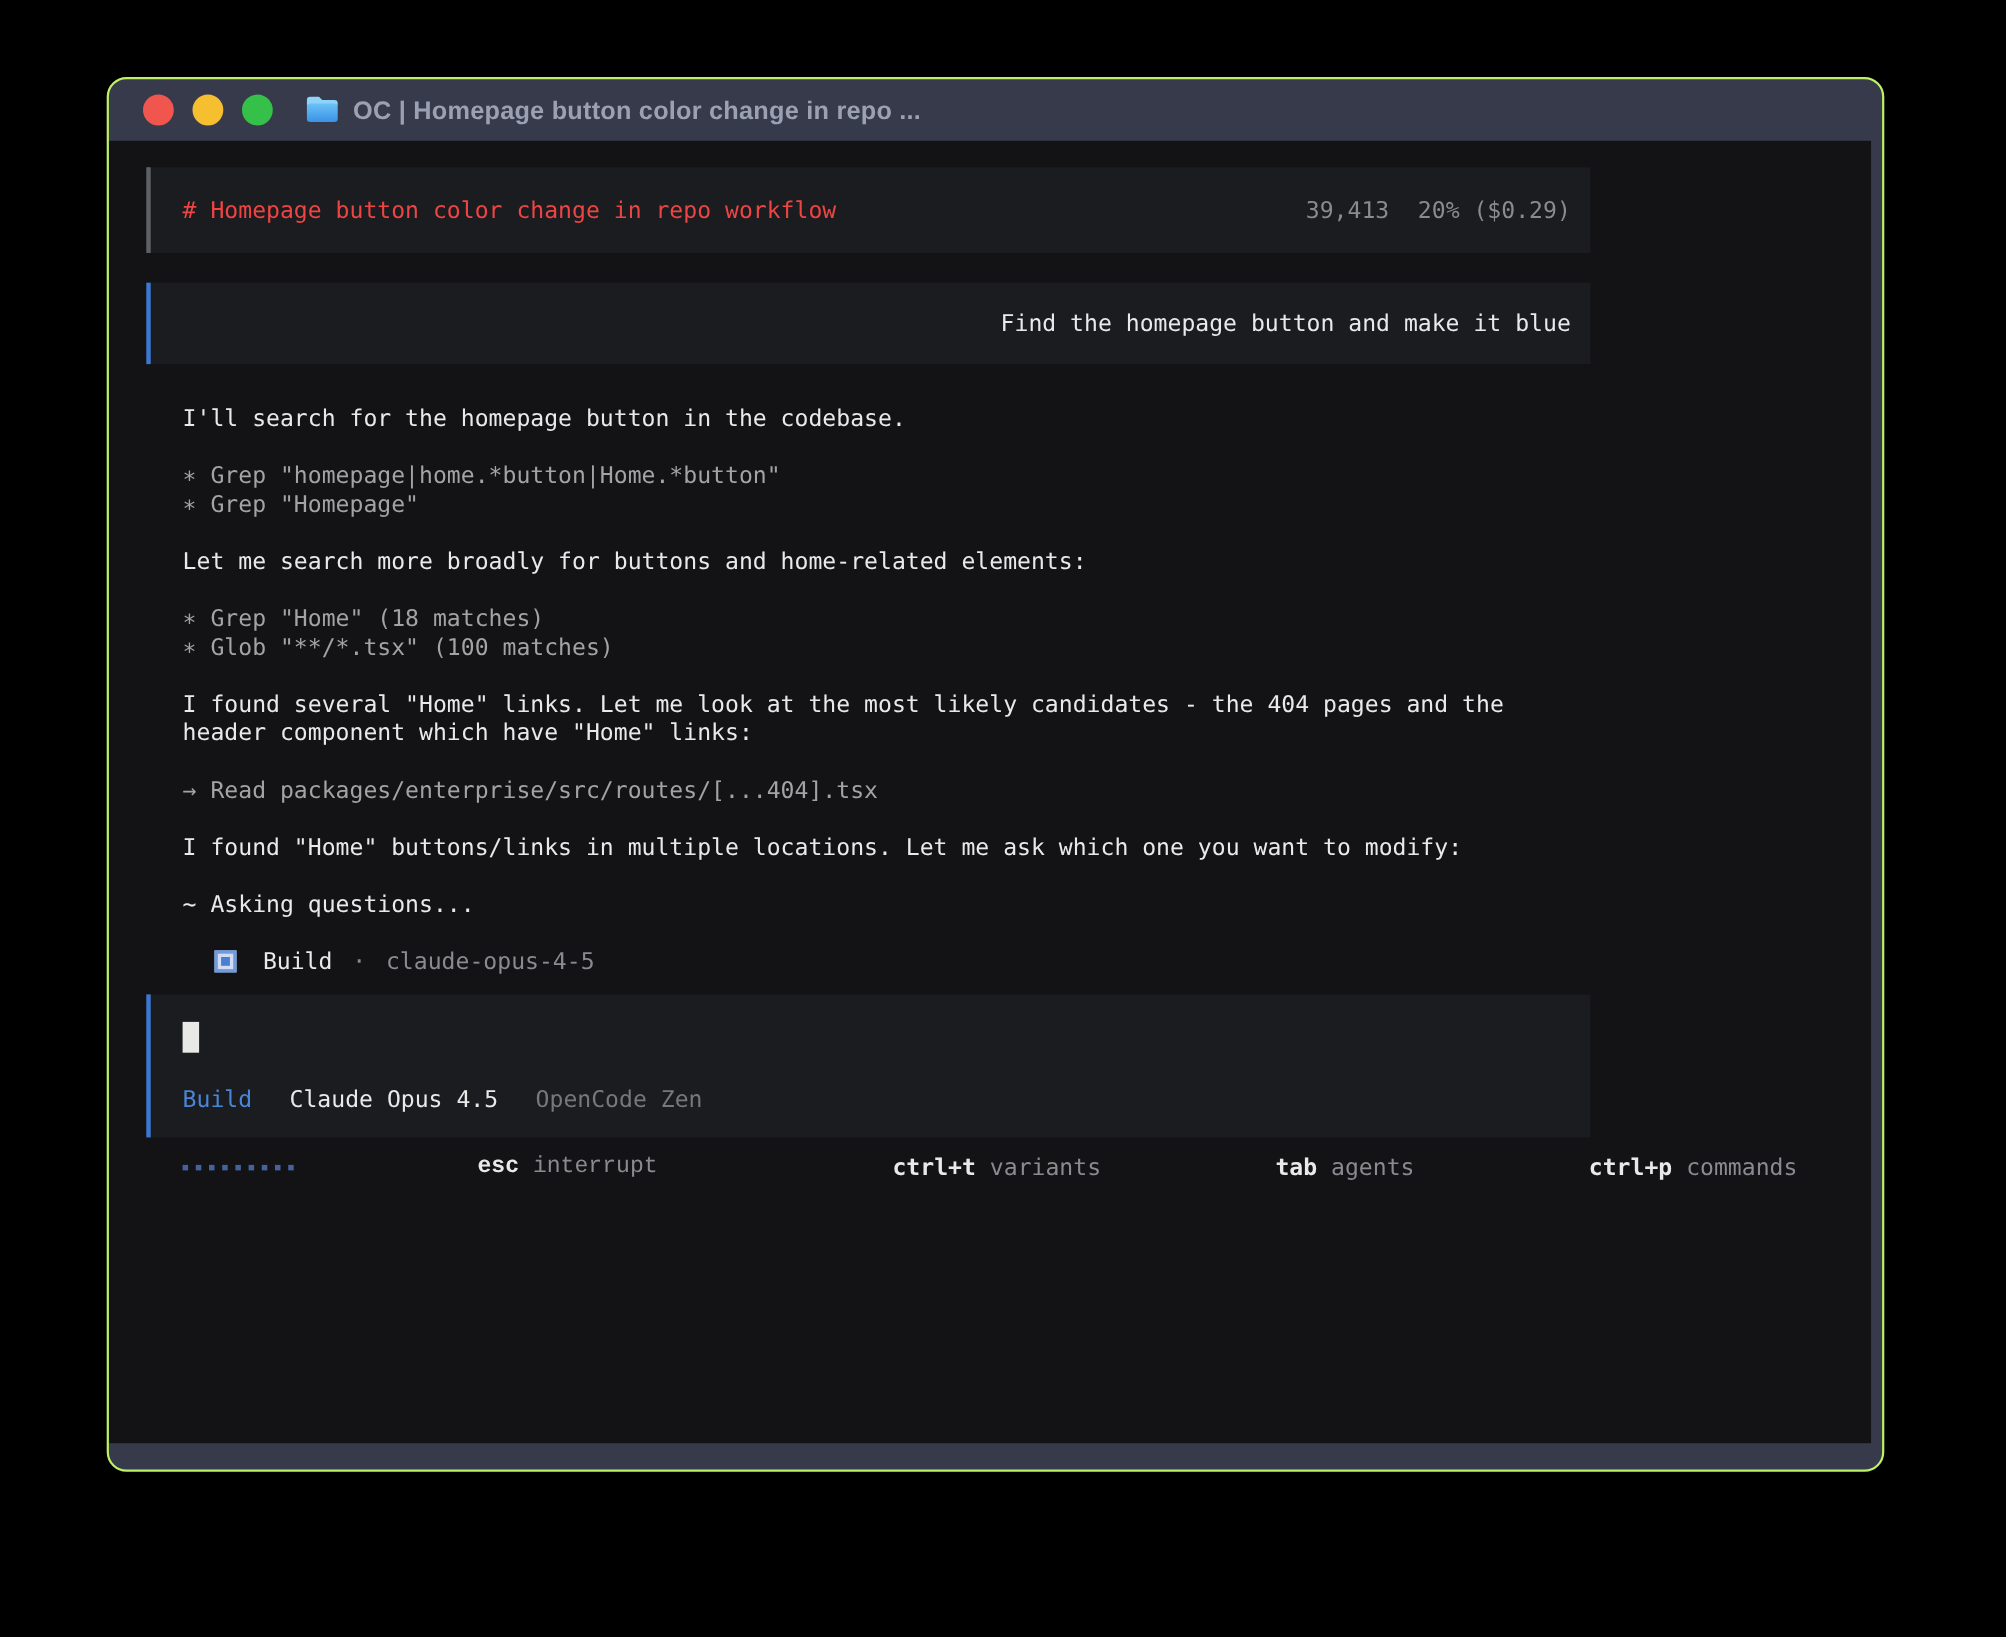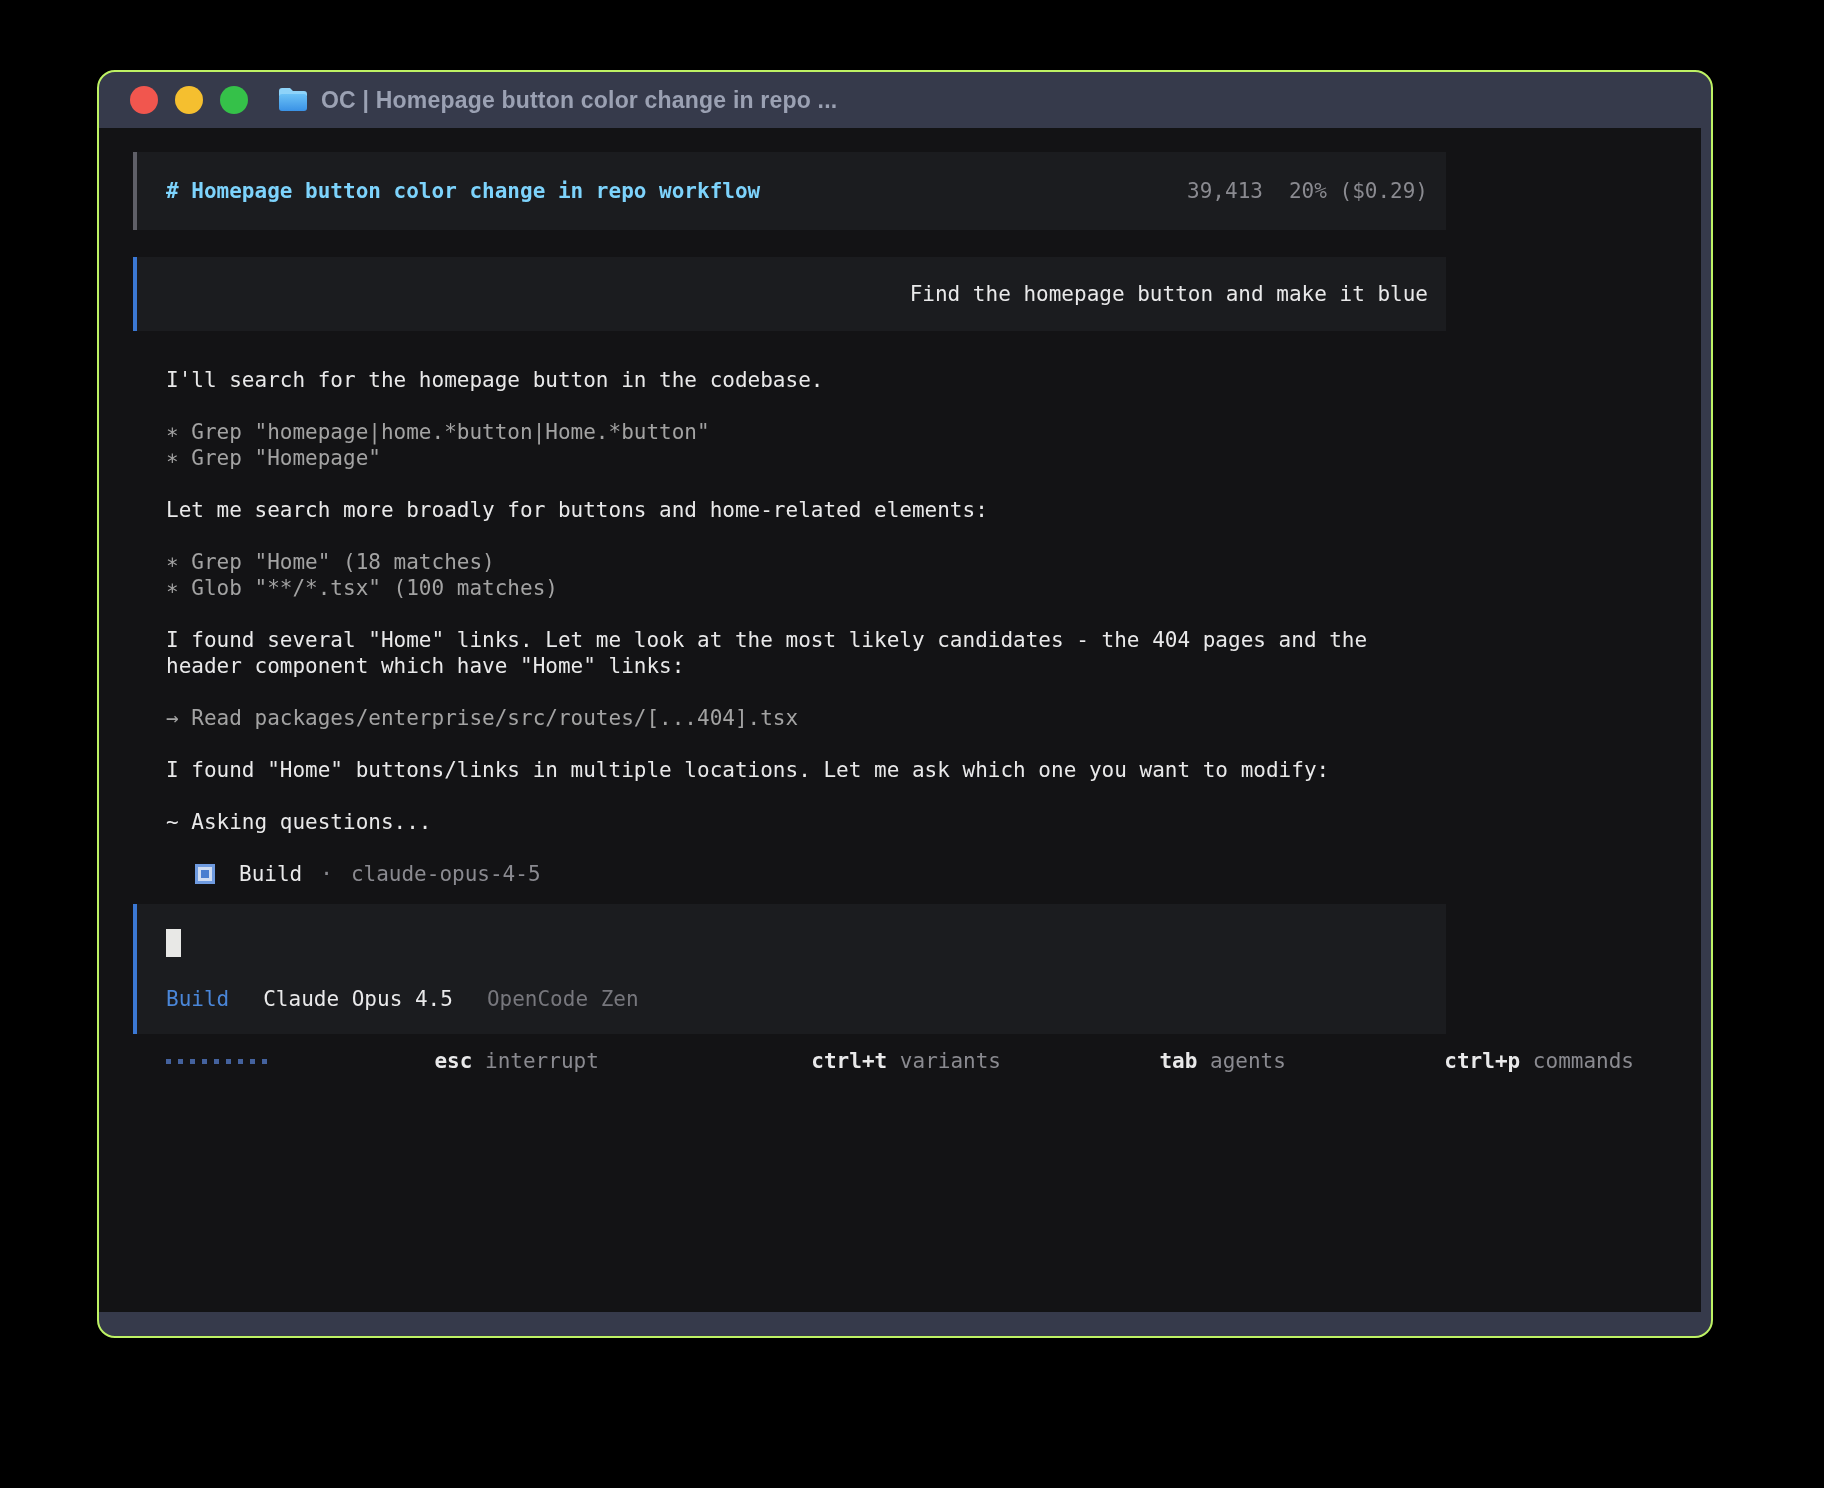--- a/index.html
+++ b/index.html
@@ -34,21 +34,21 @@
     background: #131315; font-size: 21px; line-height: 26px; overflow: hidden;
   }
 
   .block { width: 1313px; margin-left: 34px; background: #1b1c1f; justify-content: flex-end; }
 
   .session-header {
     margin-top: 24px; height: 78px; border-left: 4px solid #5f5f67;
     display: flex; align-items: center; justify-content: space-between;
     padding: 0 18px 0 29px;
   }
-  .session-title { font-weight: bold; color: #7dd3fc; white-space: pre; }
+  .session-title { font-weight: normal; color: #ef4444; white-space: pre; }
   .session-stats { color: #8a8a90; display: flex; gap: 26px; white-space: pre; }
 
   .user-msg {
     margin-top: 27px; height: 74px; border-left: 4px solid #3b78d4;
     display: flex; align-items: center; padding: 0 18px 0 29px;
     color: #e9e9ea;
   }
 
   .transcript { margin: 36px 0 0 67px; width: 1480px; }
   .para { margin-top: 26px; }
@@ -75,21 +75,21 @@
   .cursor { width: 15px; height: 28px; background: #e8e8e6; }
   .input-meta { display: flex; gap: 34px; white-space: pre; }
   .m-agent { color: #4a86d8; }
   .m-model { color: #e9e9ea; }
   .m-provider { color: #77777d; }
 
   .statusbar {
     margin: 14px 67px 0; display: flex; align-items: center;
     justify-content: space-between; height: 26px;
   }
-  .sb-left { display: flex; align-items: center; }
+  .sb-left { display: flex; align-items: center; font-family: Liberation Mono, monospace; }
   .dots { display: flex; gap: 7px; margin-right: 41px; }
   .dot { width: 5px; height: 5px; background: #44629e; }
   .kv { white-space: pre; }
   .key { color: #e9e9ea; font-weight: bold; }
   .lab { color: #8a8a90; }
   .sb-right { display: flex; gap: 32px; }
 </style>
 </head>
 <body>
 

